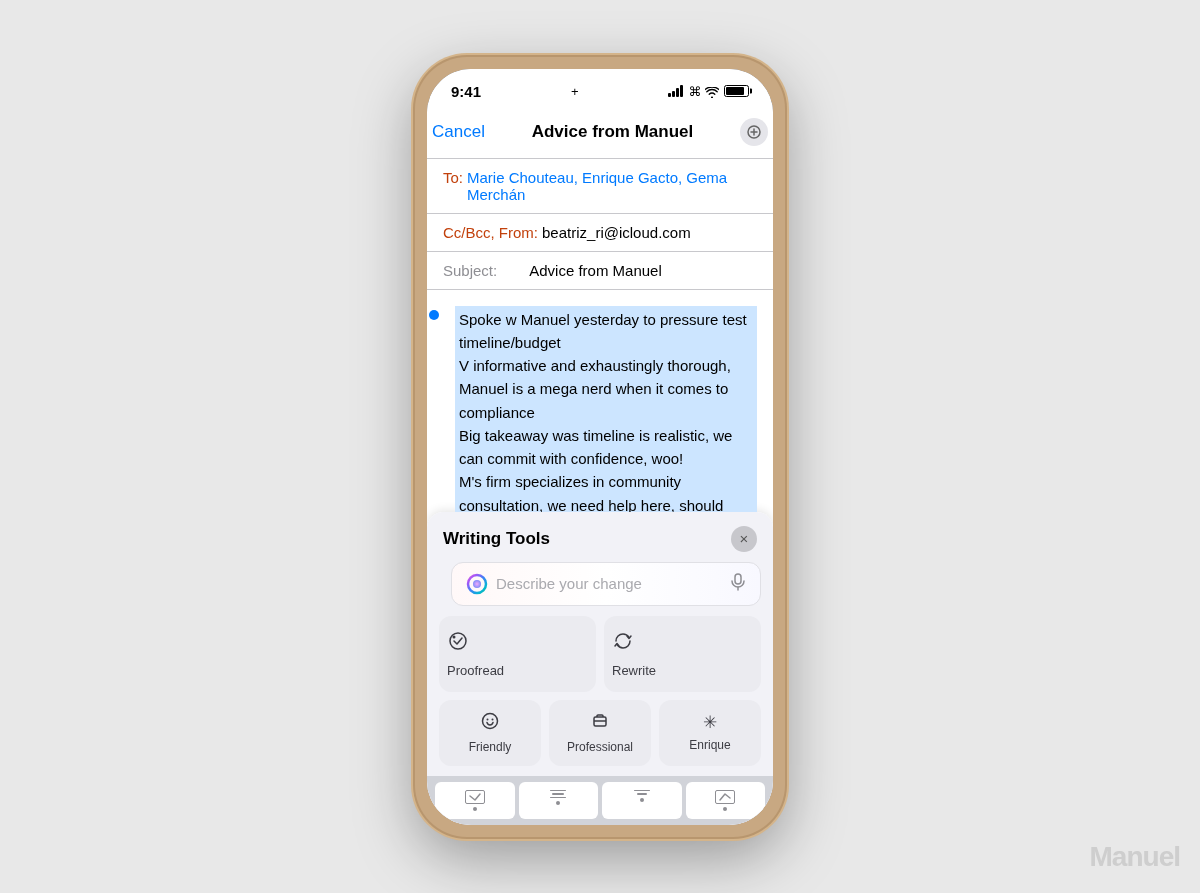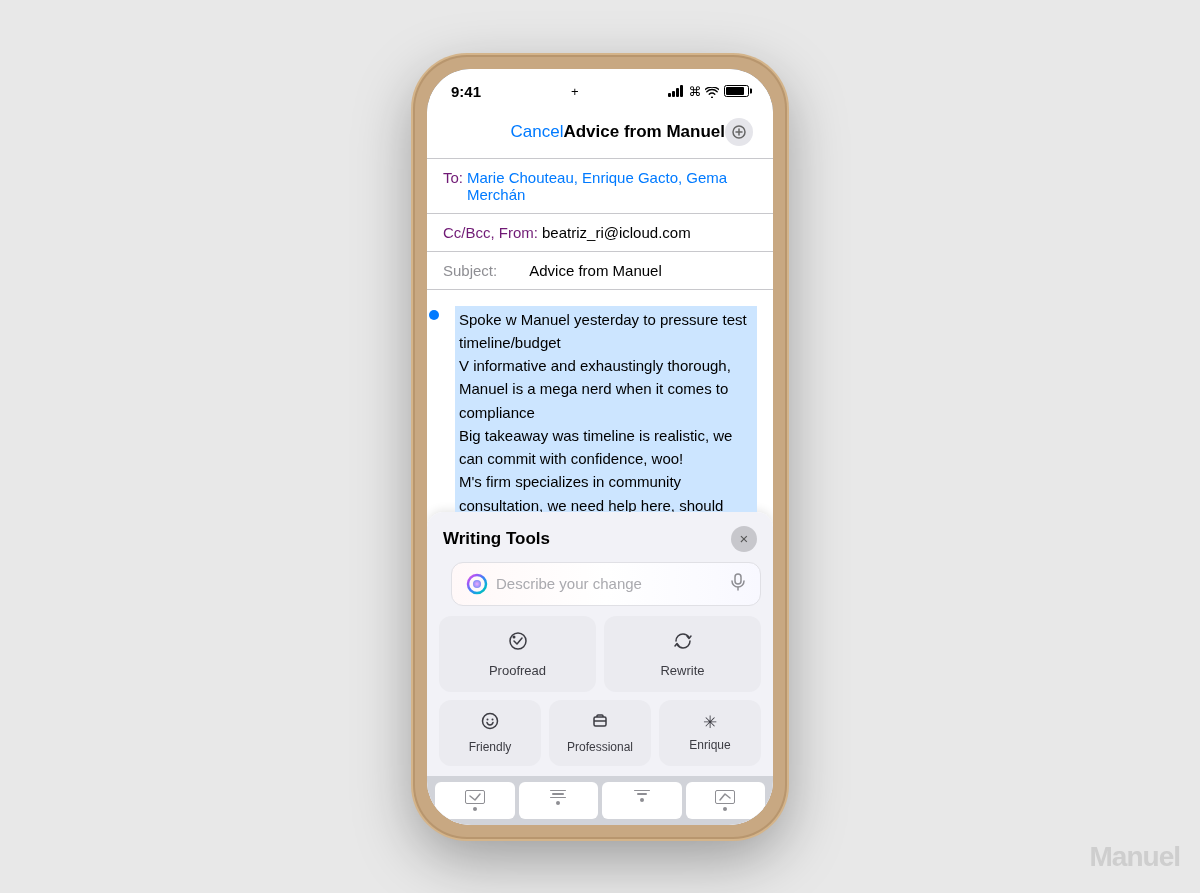--- a/index.html
+++ b/index.html
@@ -126,23 +126,23 @@
     .mail-compose {
       background: #fff;
       flex: 1;
       display: flex;
       flex-direction: column;
       overflow: hidden;
     }
 
     .mail-header {
       display: flex;
-      justify-content: flex-end;
-      align-items: center;
-      padding: 12px 20px;
+      justify-content: space-between;
+      align-items: center;
+      padding: 12px 5px;
       border-bottom: 0.5px solid #c8c8cc;
     }
 
     .mail-cancel {
       color: #007aff;
       font-size: 17px;
     }
 
     .mail-title {
       font-size: 17px;
@@ -164,21 +164,21 @@
 
     .mail-field {
       display: flex;
       align-items: baseline;
       padding: 10px 16px;
       border-bottom: 0.5px solid #c8c8cc;
       font-size: 15px;
     }
 
     .mail-field-label {
-      color: #701a75;
+      color: #c2410c;
       margin-right: 4px;
       white-space: nowrap;
     }
 
     .mail-field-value {
       color: #007aff;
     }
 
     .mail-field-from {
       color: #000;
@@ -305,21 +305,21 @@
       padding: 0 12px 8px;
     }
 
     .wt-btn-large {
       flex: 1;
       background: #ebebf0;
       border-radius: 12px;
       padding: 14px 8px;
       display: flex;
       flex-direction: column;
-      align-items: center;
+      align-items: flex-start;
       gap: 6px;
       cursor: pointer;
     }
 
     .wt-btn-icon {
       font-size: 20px;
       color: #3c3c43;
     }
 
     .wt-btn-label {

